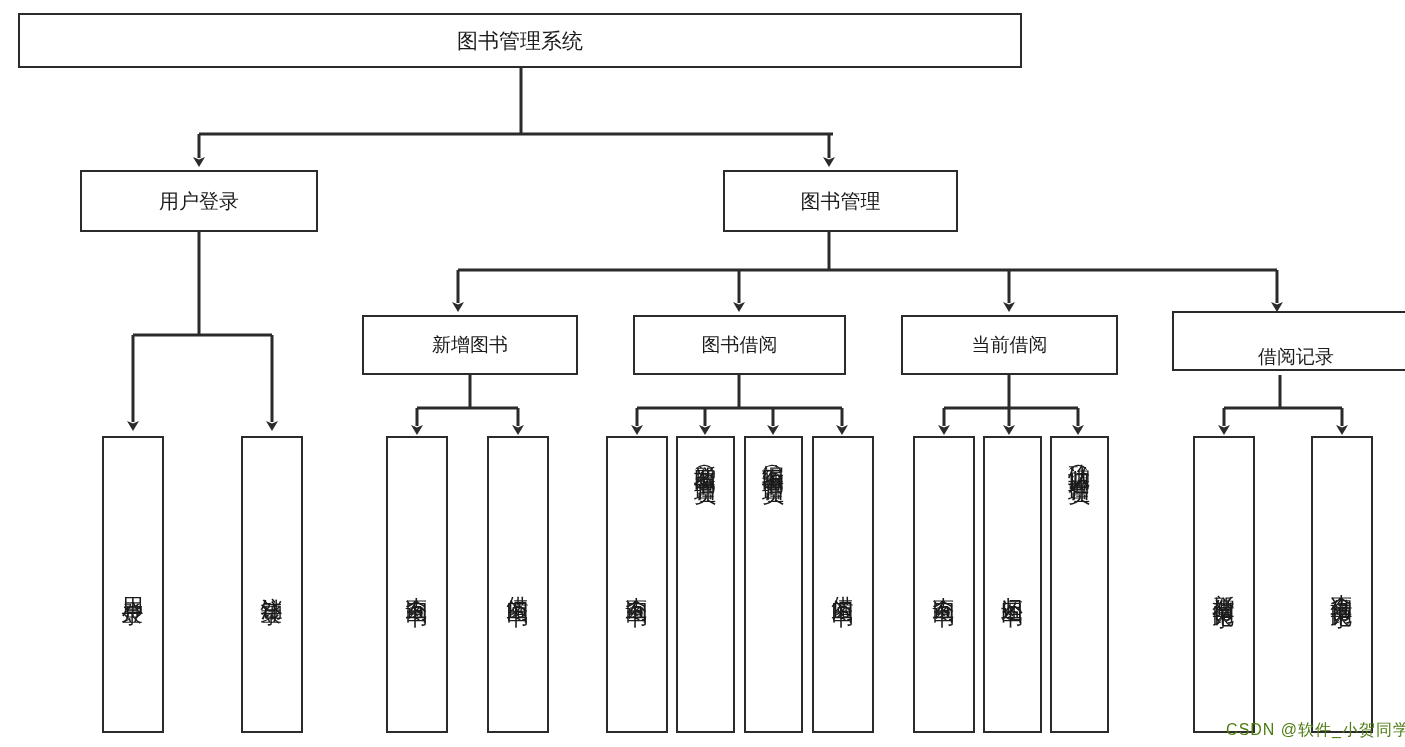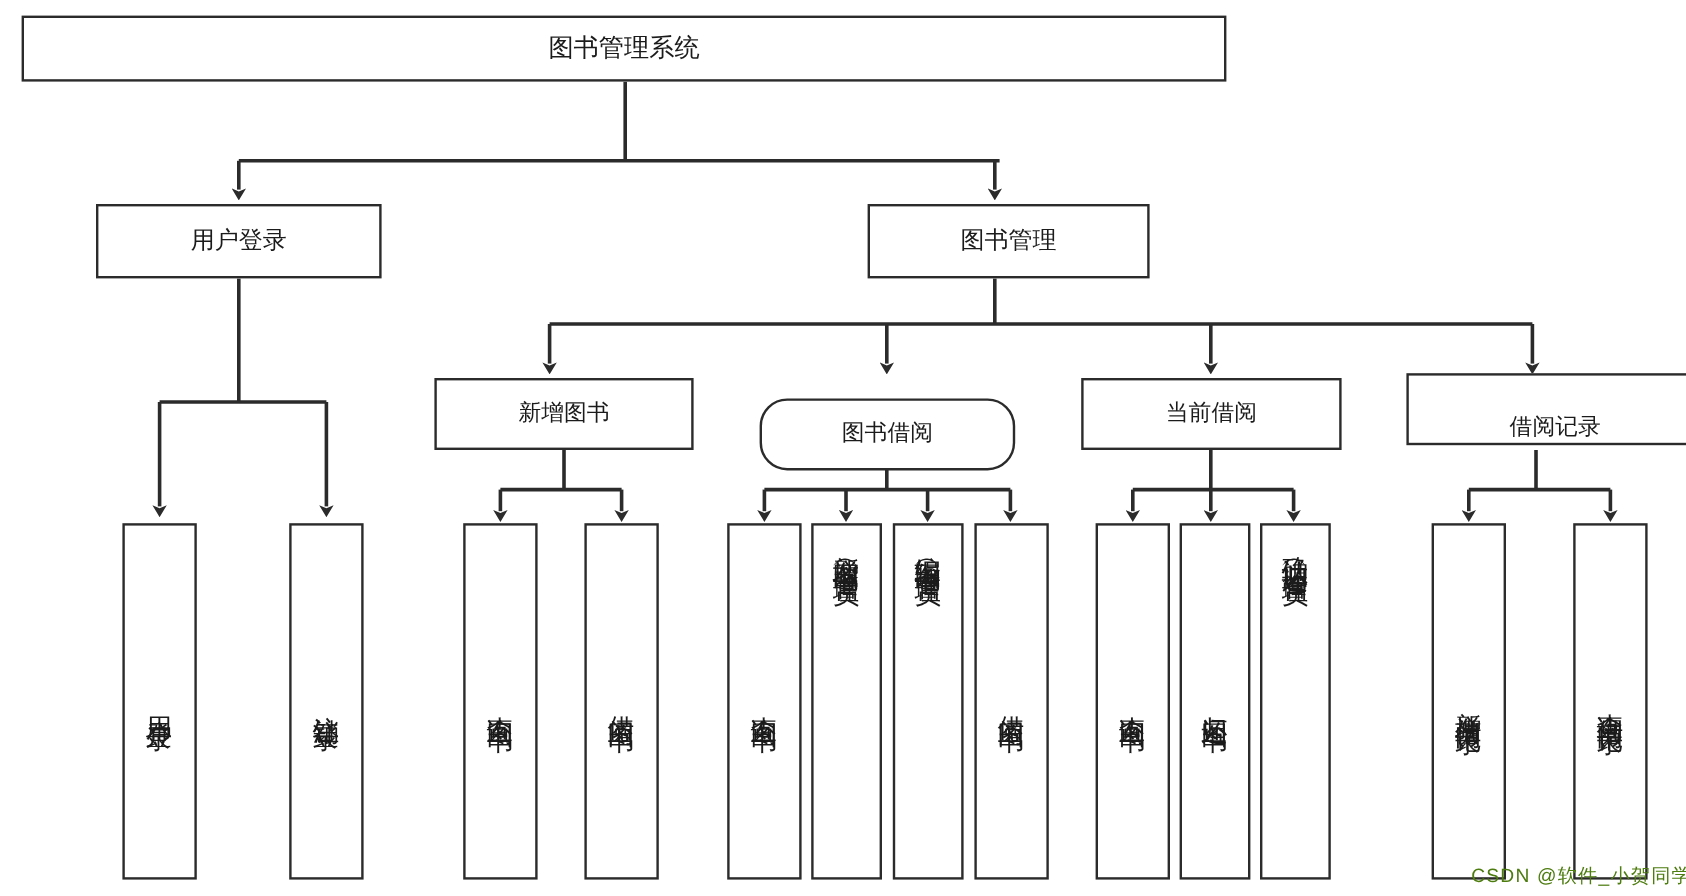--- a/index.html
+++ b/index.html
@@ -138,21 +138,21 @@
   <div class="node level1" style="left:80px; top:170px; width:238px; height:62px;">
     <span class="lbl">用户登录</span>
   </div>
   <div class="node level1" style="left:723px; top:170px; width:235px; height:62px;">
     <span class="lbl">图书管理</span>
   </div>
 
   <div class="node level2" style="left:362px; top:315px; width:216px; height:60px;">
     <span class="lbl">新增图书</span>
   </div>
-  <div class="node level2" style="left:633px; top:332px; width:213px; height:60px;border-radius:23px;">
+  <div class="node level2" style="left:633px; top:315px; width:213px; height:60px;">
     <span class="lbl">图书借阅</span>
   </div>
   <div class="node level2" style="left:901px; top:315px; width:217px; height:60px;">
     <span class="lbl">当前借阅</span>
   </div>
   <div class="node level2" style="left:1172px; top:311px; width:248px; height:60px;align-items:flex-end;">
     <span class="lbl">借阅记录</span>
   </div>
 
   <div class="node leaf short" style="left:102px; top:436px; width:62px; height:297px;">

